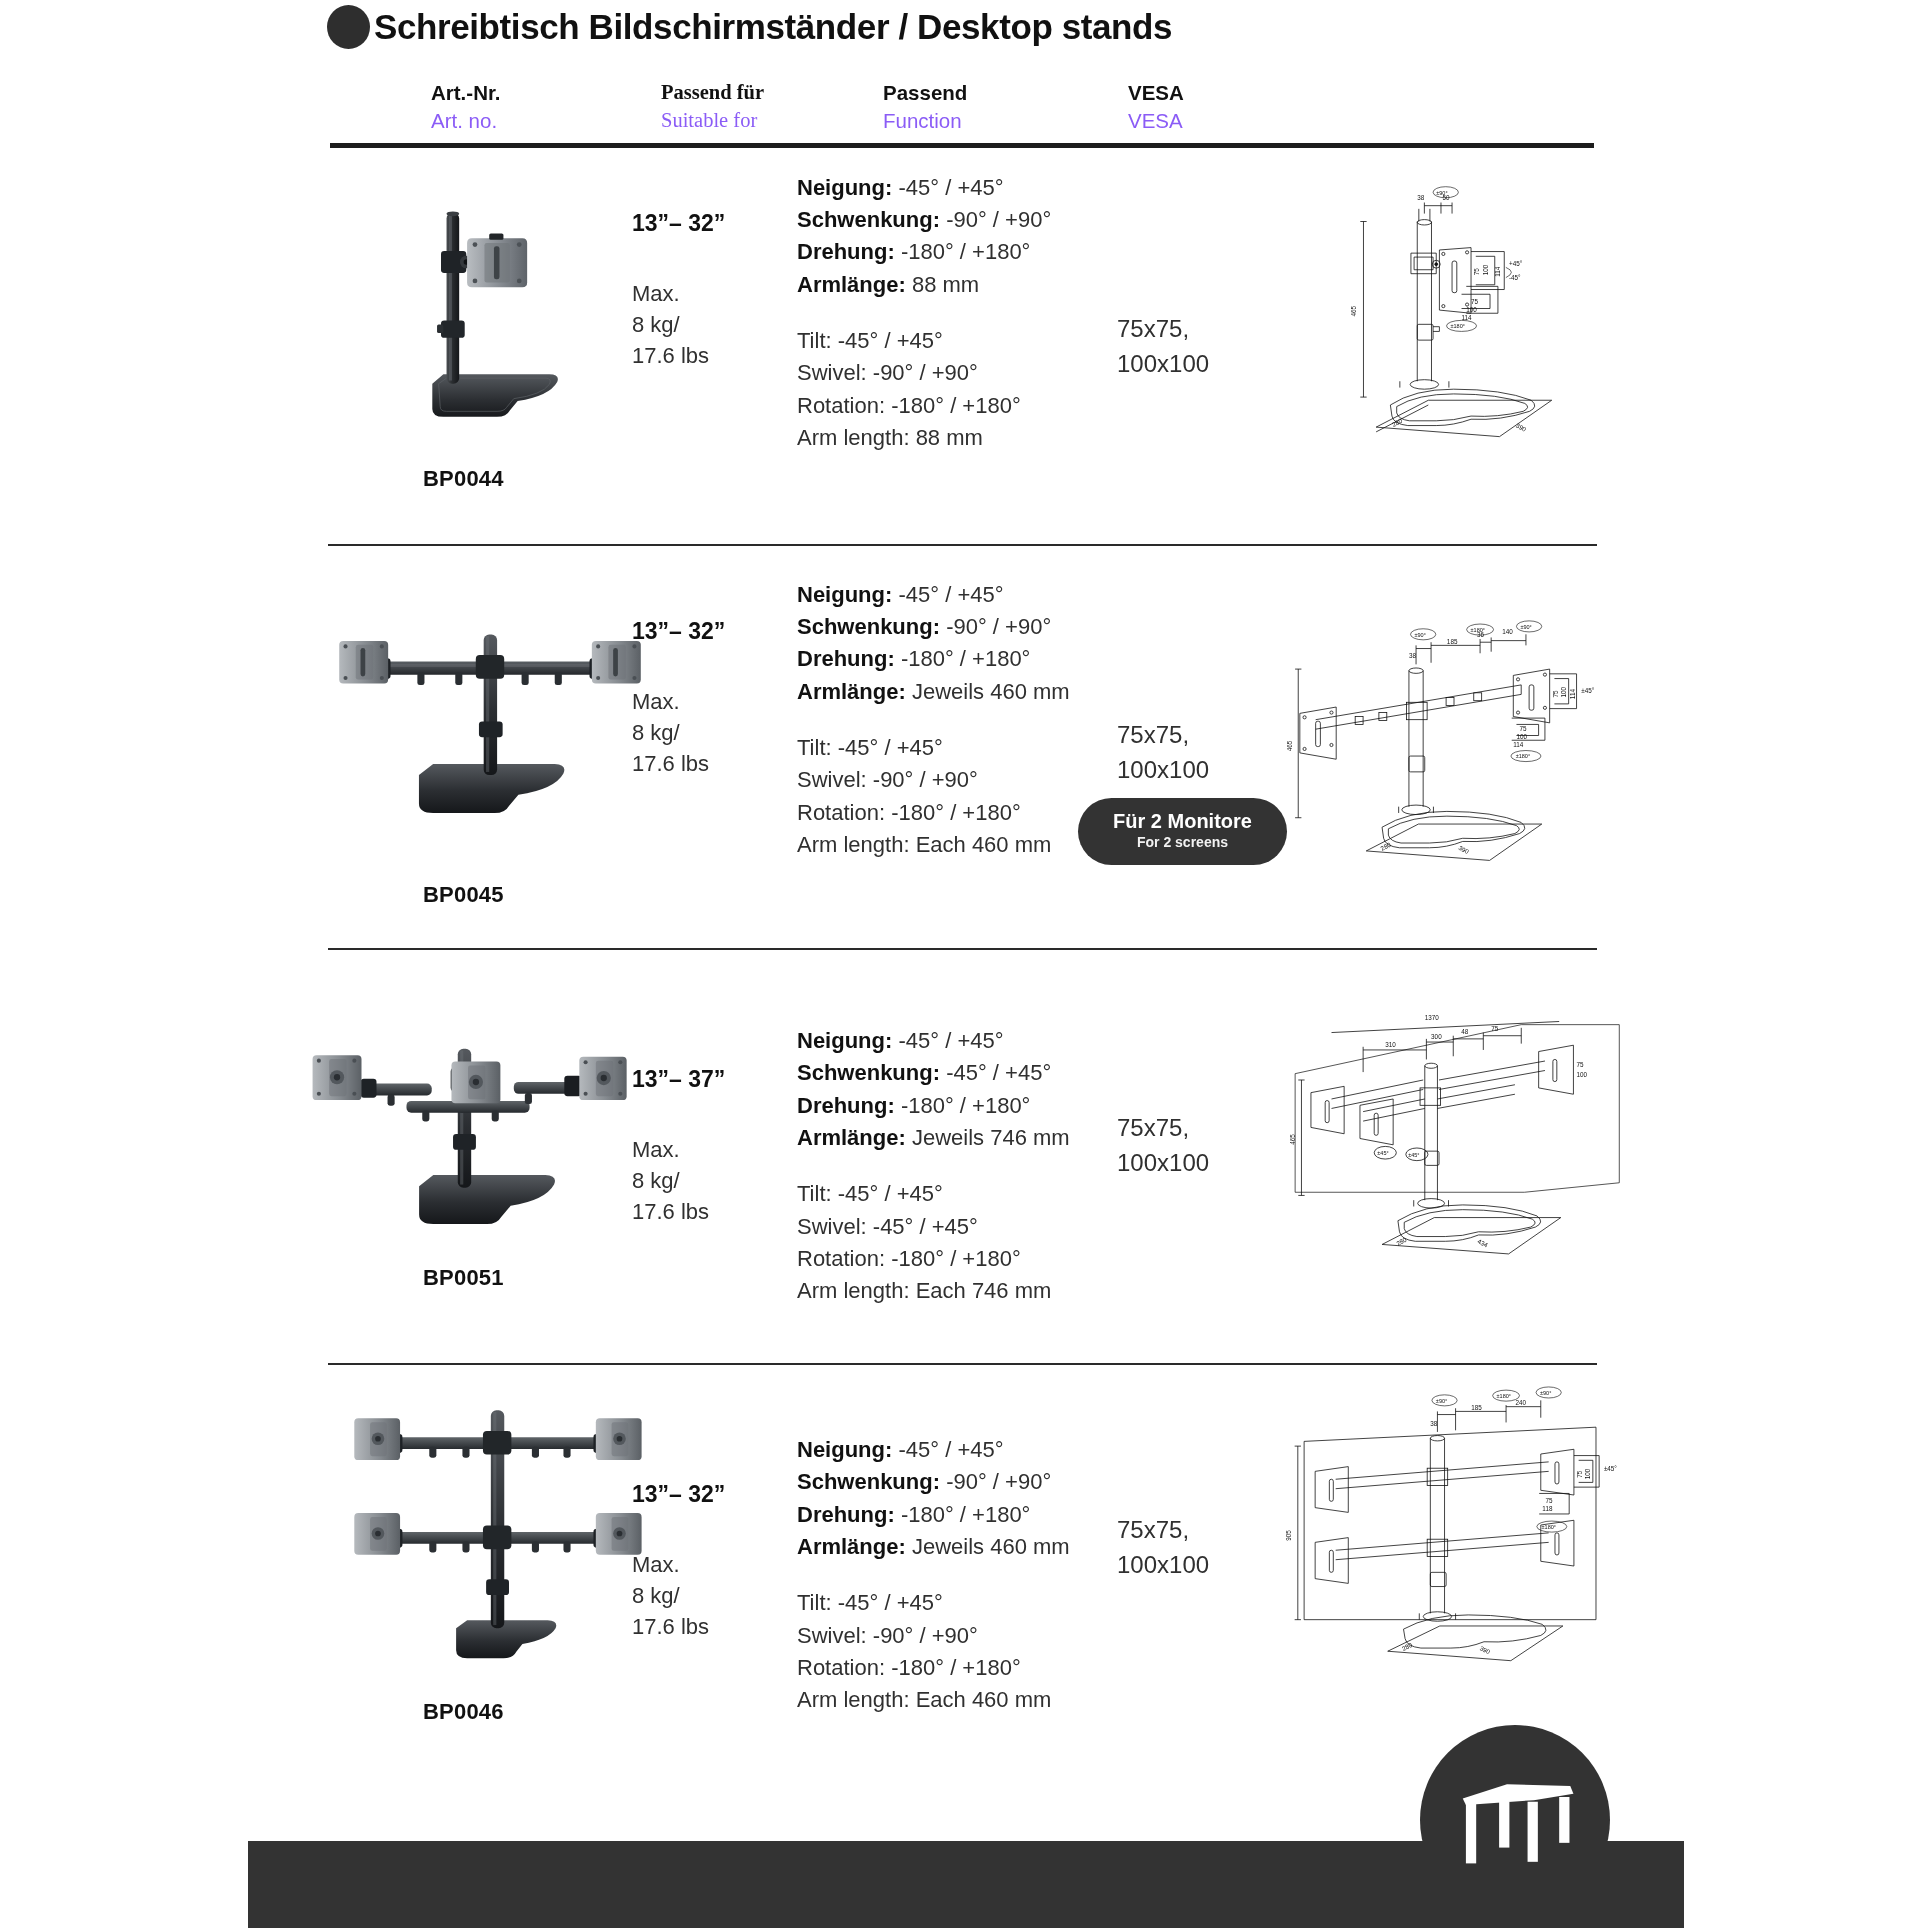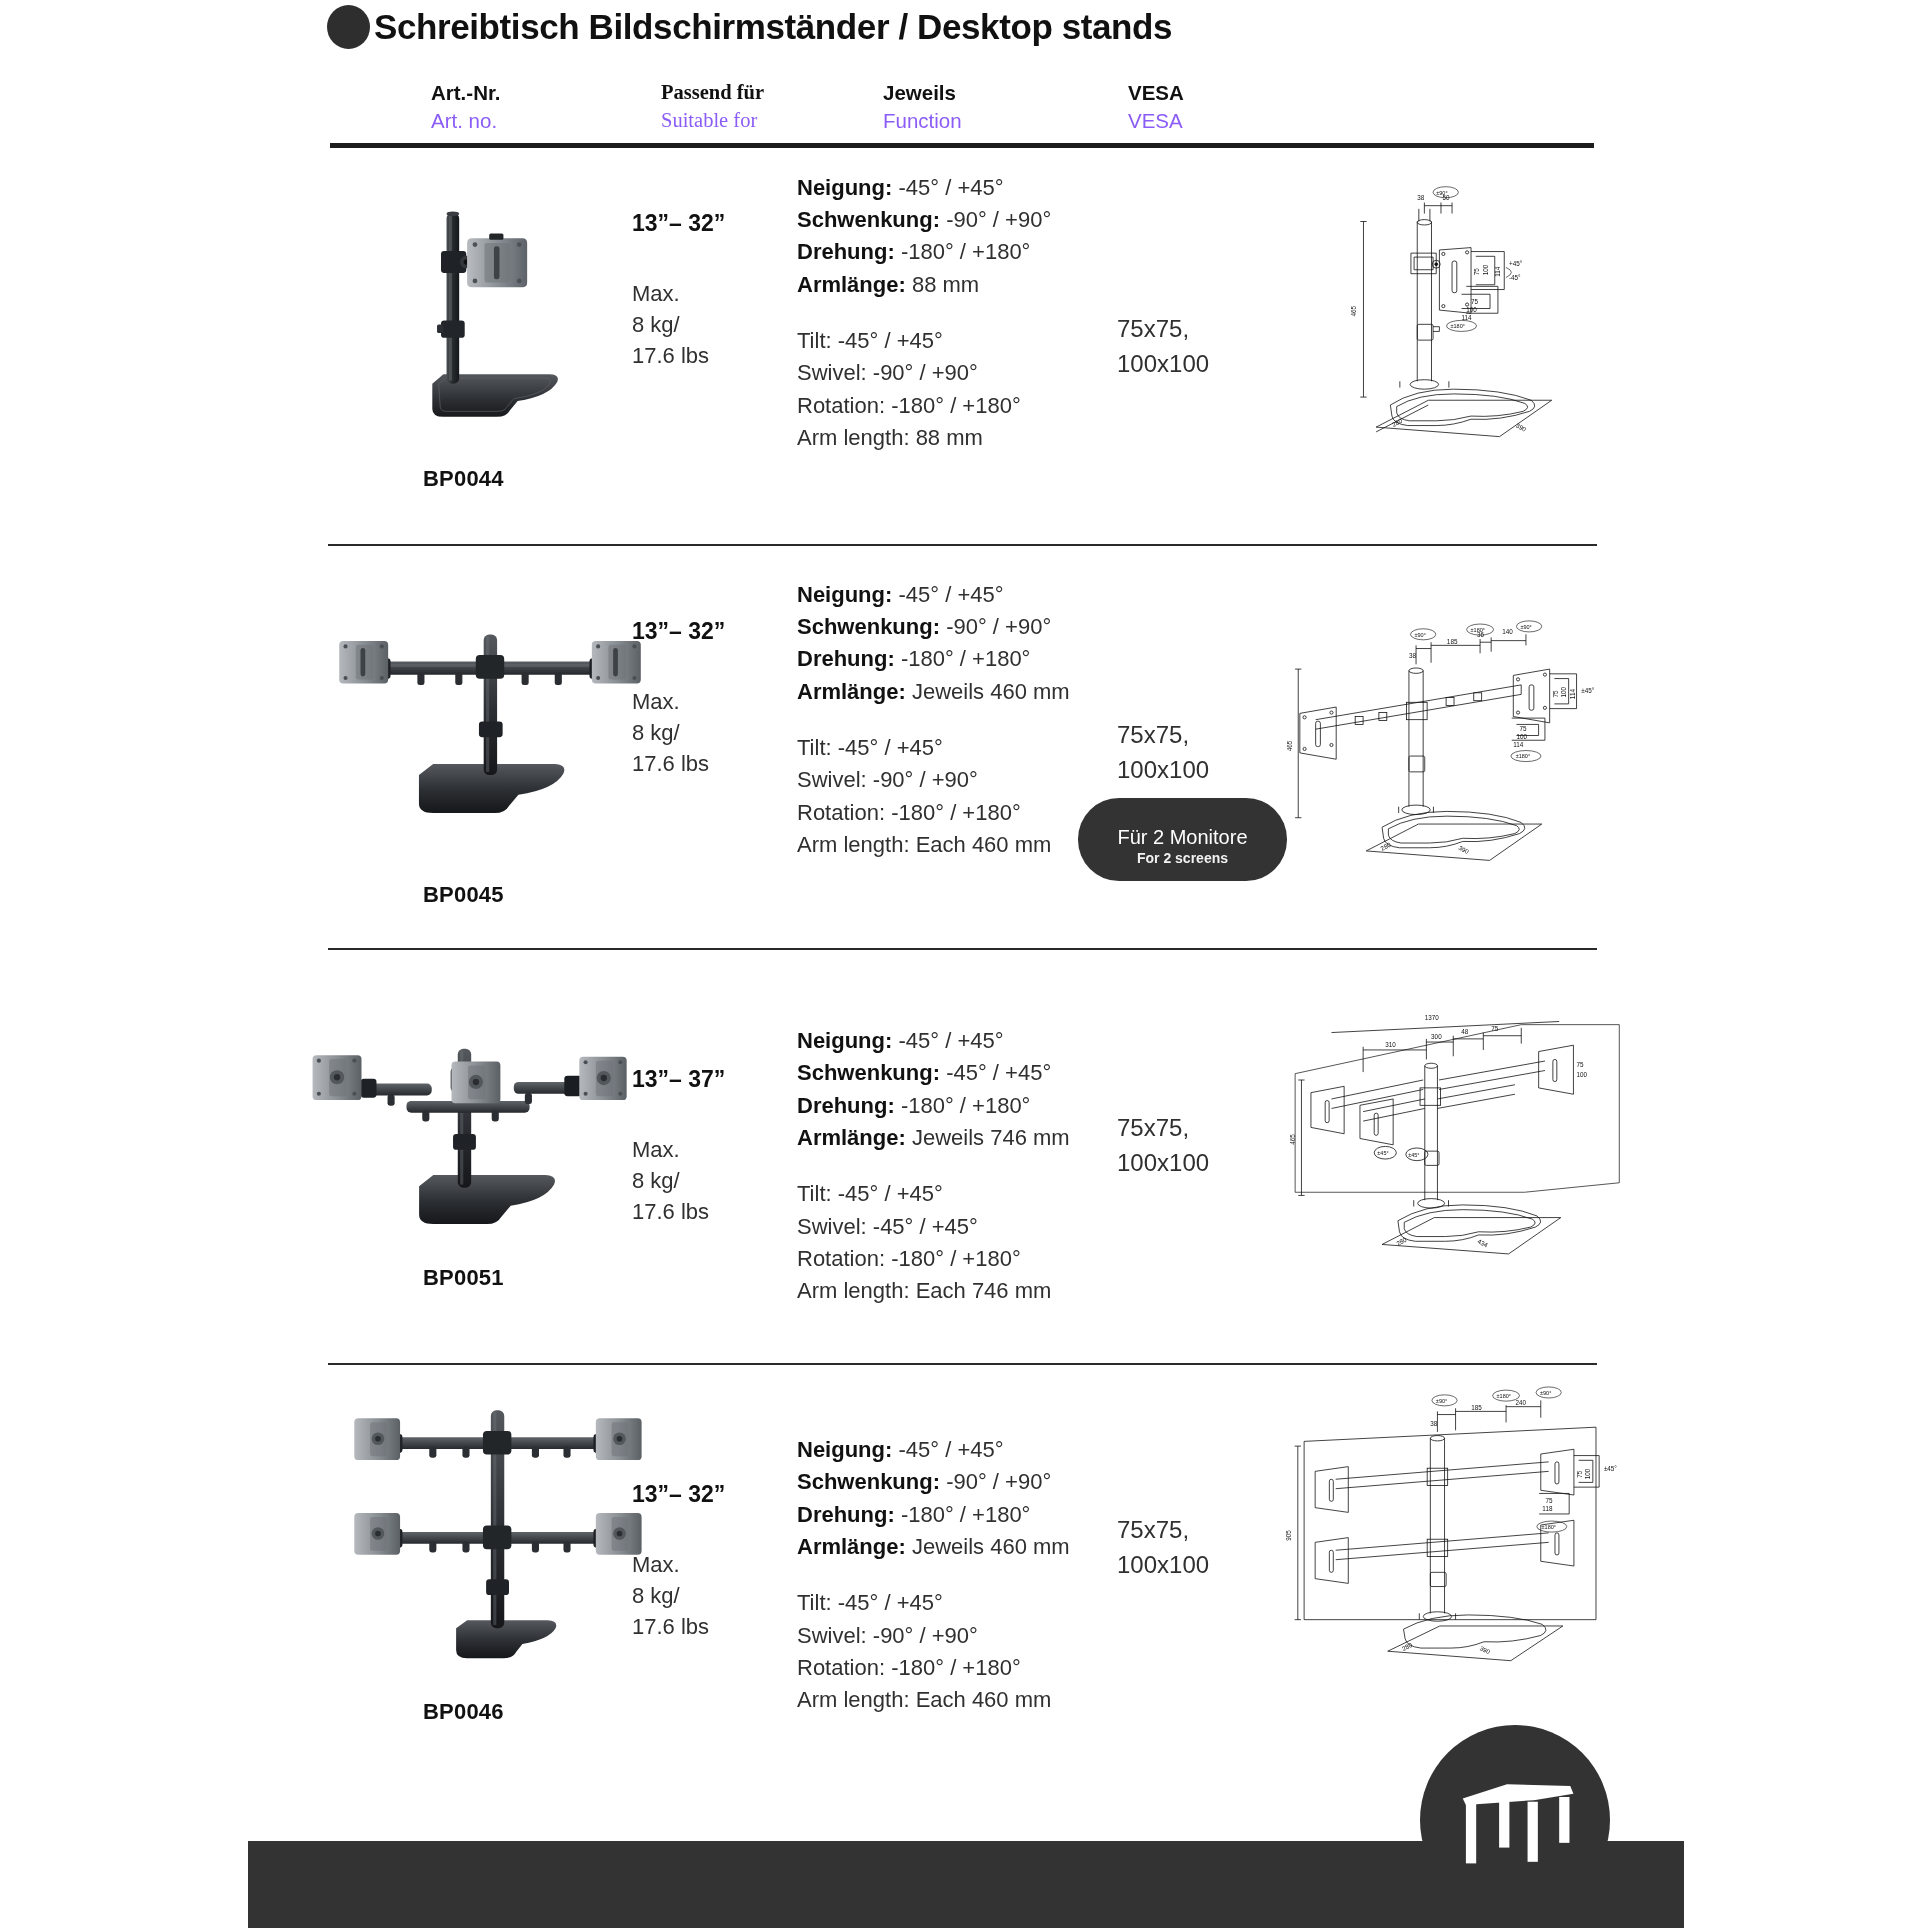--- a/index.html
+++ b/index.html
@@ -43,21 +43,21 @@
   .fit .mx{display:block;}
 
   .func{position:absolute;font-size:22px;line-height:1.47;color:#303030;}
   .func .lbl{font-weight:bold;color:#111;}
   .func .gap{display:block;height:24px;}
 
   .vesa{position:absolute;font-size:24px;line-height:1.45;color:#303030;text-align:left;}
 
   .badge{position:absolute;background:#333333;border-radius:41px;
          padding:11px 27px 13.4px;text-align:center;color:#fff;min-width:155px;}
-  .badge .b-de{font-size:20px;font-weight:normal;line-height:1.26;display:block;margin-top:16px;}
+  .badge .b-de{font-size:20px;font-weight:bold;line-height:1.26;display:block;}
   .badge .b-en{font-size:14px;font-weight:bold;line-height:1.26;display:block;color:#f2f2f2;}
 
   .tech{position:absolute;}
 
   
   .footer-bar{position:absolute;left:248px;top:1841px;width:1436px;height:88px;background:#333333;}
   .footer-circle{position:absolute;left:1420px;top:1725px;width:190px;height:190px;
                  border-radius:50%;background:#333333;}
   .footer-icon{position:absolute;left:1458px;top:1770px;width:117px;height:103px;}
 
@@ -73,21 +73,21 @@
 
 <div class="col-head ch-art">
   <span class="de">Art.-Nr.</span>
   <span class="en">Art. no.</span>
 </div>
 <div class="col-head ch-fit">
   <span class="de">Passend für</span>
   <span class="en">Suitable for</span>
 </div>
 <div class="col-head ch-fun">
-  <span class="de">Jeweils</span>
+  <span class="de">Passend</span>
   <span class="en">Function</span>
 </div>
 <div class="col-head ch-ves">
   <span class="de">VESA</span>
   <span class="en">VESA</span>
 </div>
 <div class="rule-head"></div>
 
 <div class="row r1">
 

